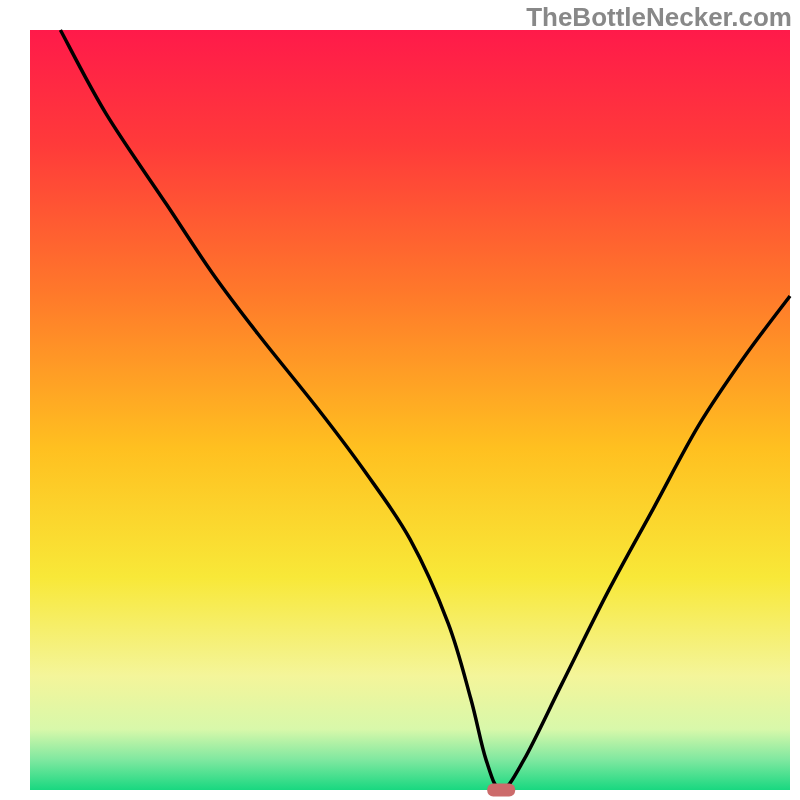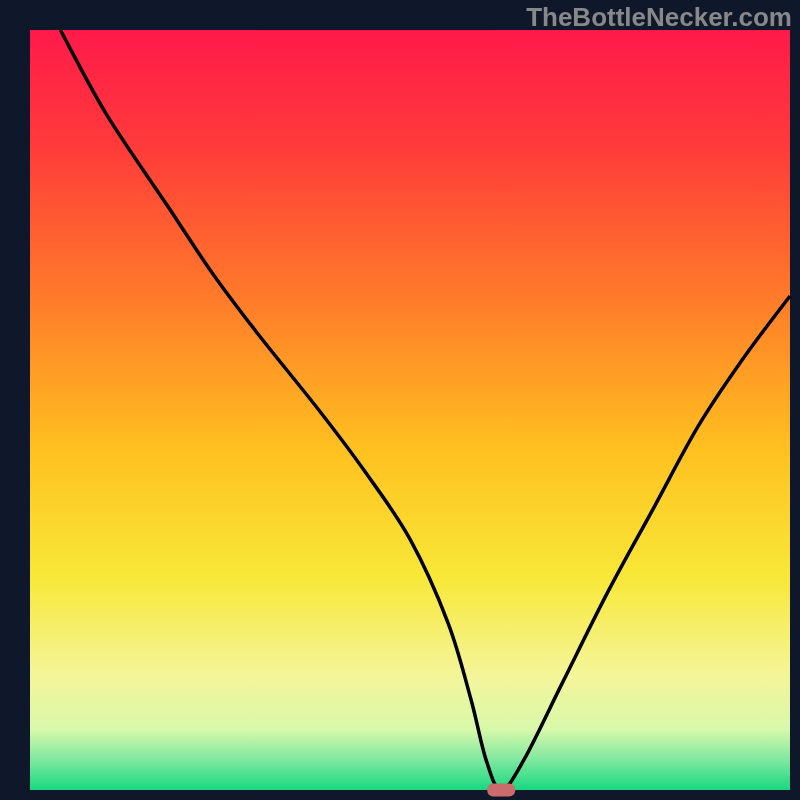--- a/index.html
+++ b/index.html
@@ -8,21 +8,21 @@
     width: 800px;
     height: 800px;
     background: #000;
     position: relative;
     font-family: Arial, sans-serif;
   }
   .container {
     width: 800px;
     height: 800px;
     position: relative;
-    background: #0f172a;
+    background: #ffffff;
   }
   .watermark {
     position: absolute;
     top: 2px;
     right: 8px;
     font-size: 26px;
     font-weight: bold;
     color: #888;
     z-index: 10;
   }

